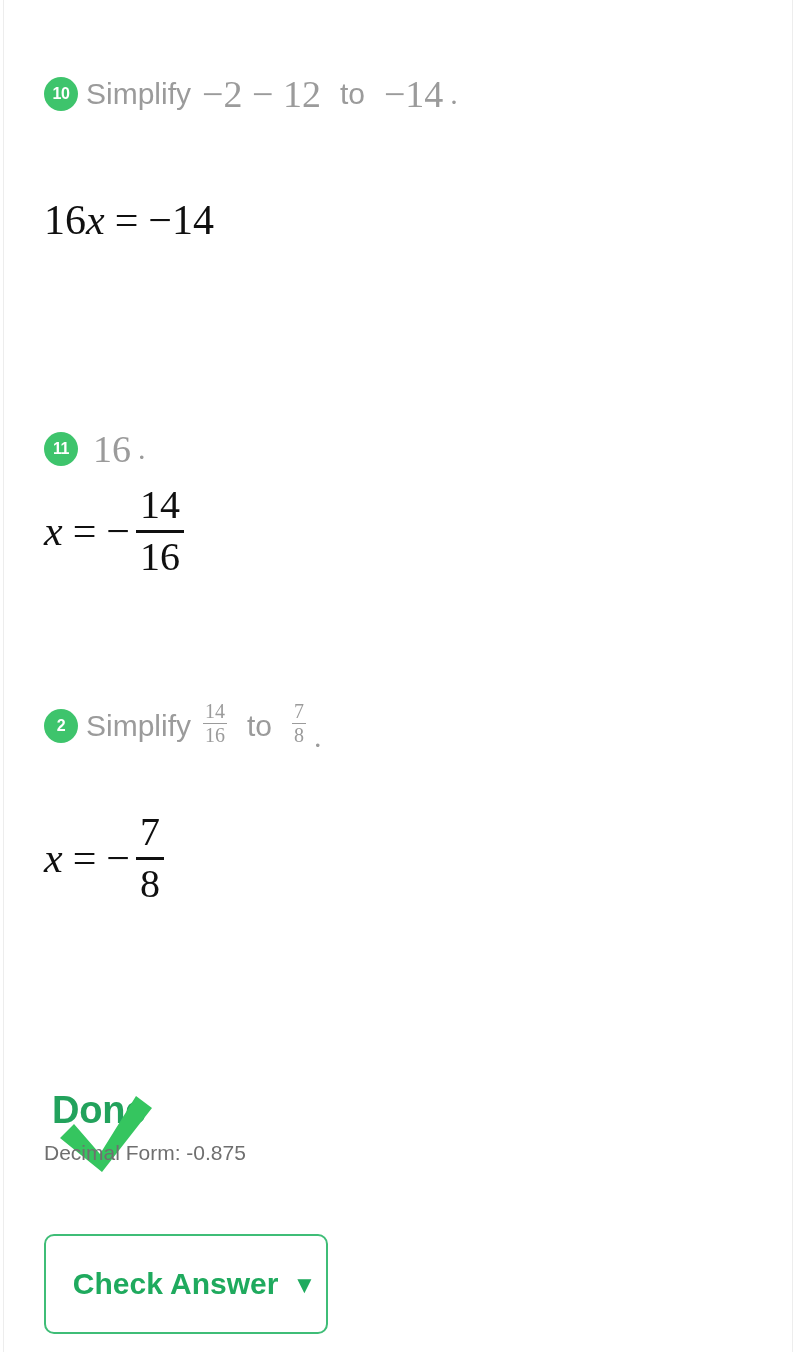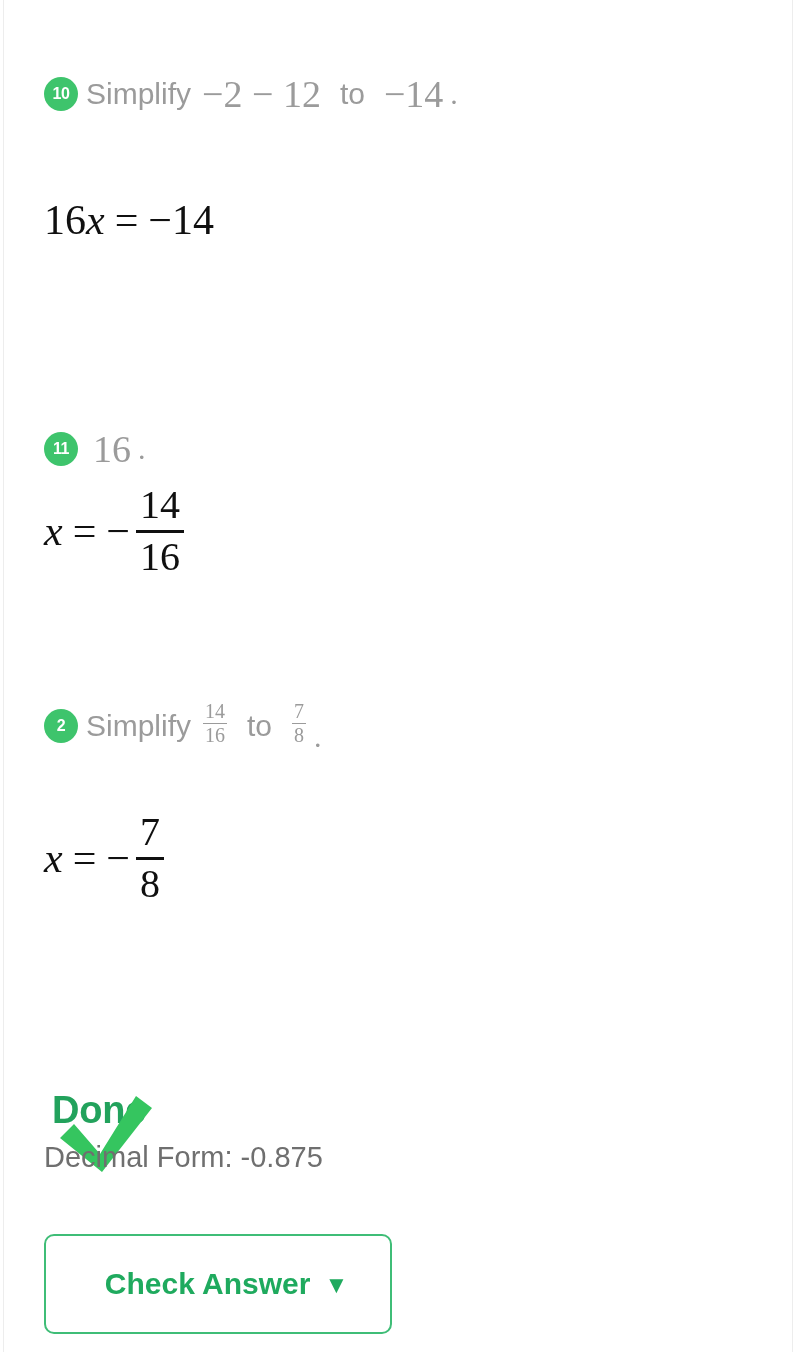--- a/index.html
+++ b/index.html
@@ -164,31 +164,31 @@
   }
   .check-icon {
     margin-left: 14px;
     margin-top: -38px;
     display: block;
   }
 
   .decimal-form {
     position: absolute;
     left: 0;
-    font-size: 29px;
+    font-size: 21px;
     color: #6f6f6f;
     font-family: "Liberation Sans", sans-serif;
     white-space: nowrap;
   }
 
   
   .check-button {
     position: absolute;
     left: 0;
-    width: 348px;
+    width: 284px;
     height: 100px;
     border: 2px solid #3fbd77;
     border-radius: 10px;
     background: #ffffff;
     display: flex;
     align-items: center;
     justify-content: center;
     box-sizing: border-box;
     cursor: pointer;
     padding-left: 17px;

